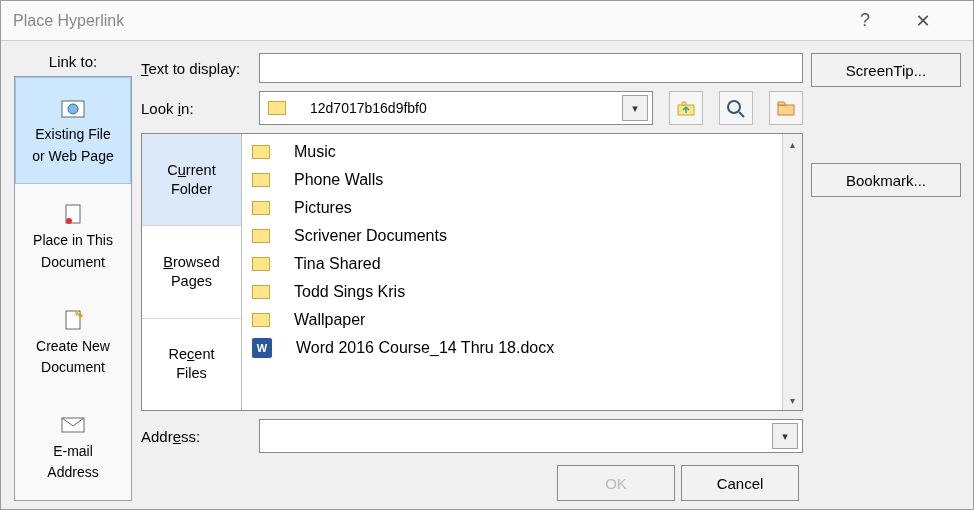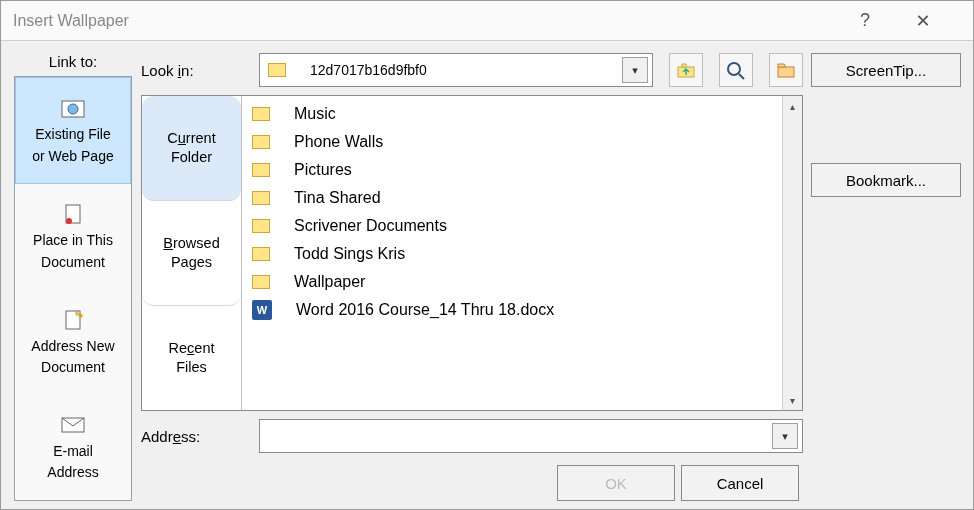--- a/index.html
+++ b/index.html
@@ -163,21 +163,20 @@
   .browse-tab {
     flex: 1;
     display: flex;
     align-items: center;
     justify-content: center;
     text-align: center;
     font-size: 14.5px;
     line-height: 1.3;
     padding: 4px;
     border-bottom: 1px solid #d6d6d6;
-    border-radius: 12px;
   }
   .browse-tab:last-child { border-bottom: none; }
   .browse-tab.selected {
     background: #dce9f8;
   }
   .file-list {
     flex: 1;
     position: relative;
     overflow: hidden;
     padding: 4px 0;
@@ -235,21 +234,21 @@
     font-size:11px; font-weight:bold; display:flex;align-items:center;justify-content:center;
     border-radius:2px;
   }
 </style>
 </head>
 <body>
 
 <div class="dialog">
 
   <div class="titlebar">
-    <div class="titlebar-title">Insert Wallpaper</div>
+    <div class="titlebar-title">Place Hyperlink</div>
     <div class="titlebar-buttons">
       <div class="titlebar-btn">?</div>
       <div class="titlebar-btn">✕</div>
     </div>
   </div>
 
   <div class="body">
 
     <div class="link-to-col">
       <div class="link-to-label">Link to:</div>
@@ -278,40 +277,46 @@
         </div>
 
         <div class="linkto-item">
           <span class="ic">
             <svg width="22" height="24" viewBox="0 0 22 24">
               <rect x="4" y="2" width="14" height="18" fill="#fff" stroke="#666"></rect>
               <polygon points="14,2 18,6 14,6" fill="#ffd54a" stroke="#c9a93f"></polygon>
               <text x="15" y="10" font-size="9" fill="#d9a400">✦</text>
             </svg>
           </span>
-          <span>Address New</span>
+          <span>Create New</span>
           <span>Document</span>
         </div>
 
         <div class="linkto-item">
           <span class="ic">
             <svg width="24" height="18" viewBox="0 0 24 18">
               <rect x="1" y="1" width="22" height="14" fill="#fff" stroke="#666"></rect>
               <polyline points="1,1 12,9 23,1" fill="none" stroke="#666"></polyline>
             </svg>
           </span>
           <span>E-mail</span>
           <span>Address</span>
         </div>
 
       </div>
     </div>
 
     <div class="center-col">
 
+      <div class="row">
+        <div class="row-label">
+          <span class="underline">T</span><span>ext to display:</span>
+        </div>
+        <input class="text-input" value="" style="">
+      </div>
 
       <div class="row">
         <div class="row-label">
           Look <span class="underline">i</span>n:
         </div>
         <div class="lookin-box">
           <span class="folder-sq"></span>
           <span style="flex:1">12d7017b16d9fbf0</span>
           <span class="dd-btn">▾</span>
         </div>
@@ -366,25 +371,25 @@
             <div class="file-item">
               <span class="folder-sq"></span>
               <span>Phone Walls</span>
             </div>
             <div class="file-item">
               <span class="folder-sq"></span>
               <span>Pictures</span>
             </div>
             <div class="file-item">
               <span class="folder-sq"></span>
+              <span>Scrivener Documents</span>
+            </div>
+            <div class="file-item">
+              <span class="folder-sq"></span>
               <span>Tina Shared</span>
-            </div>
-            <div class="file-item">
-              <span class="folder-sq"></span>
-              <span>Scrivener Documents</span>
             </div>
             <div class="file-item">
               <span class="folder-sq"></span>
               <span>Todd Sings Kris</span>
             </div>
             <div class="file-item">
               <span class="folder-sq"></span>
               <span>Wallpaper</span>
             </div>
             <div class="file-item">

